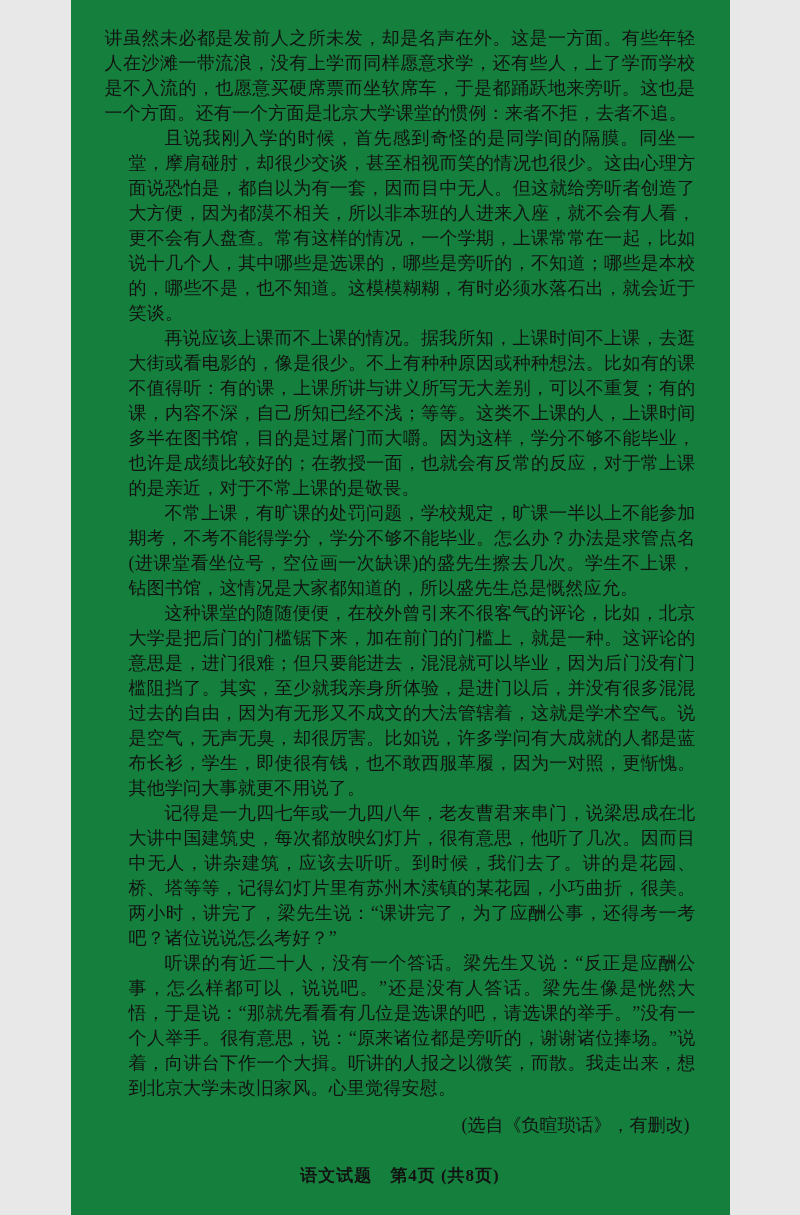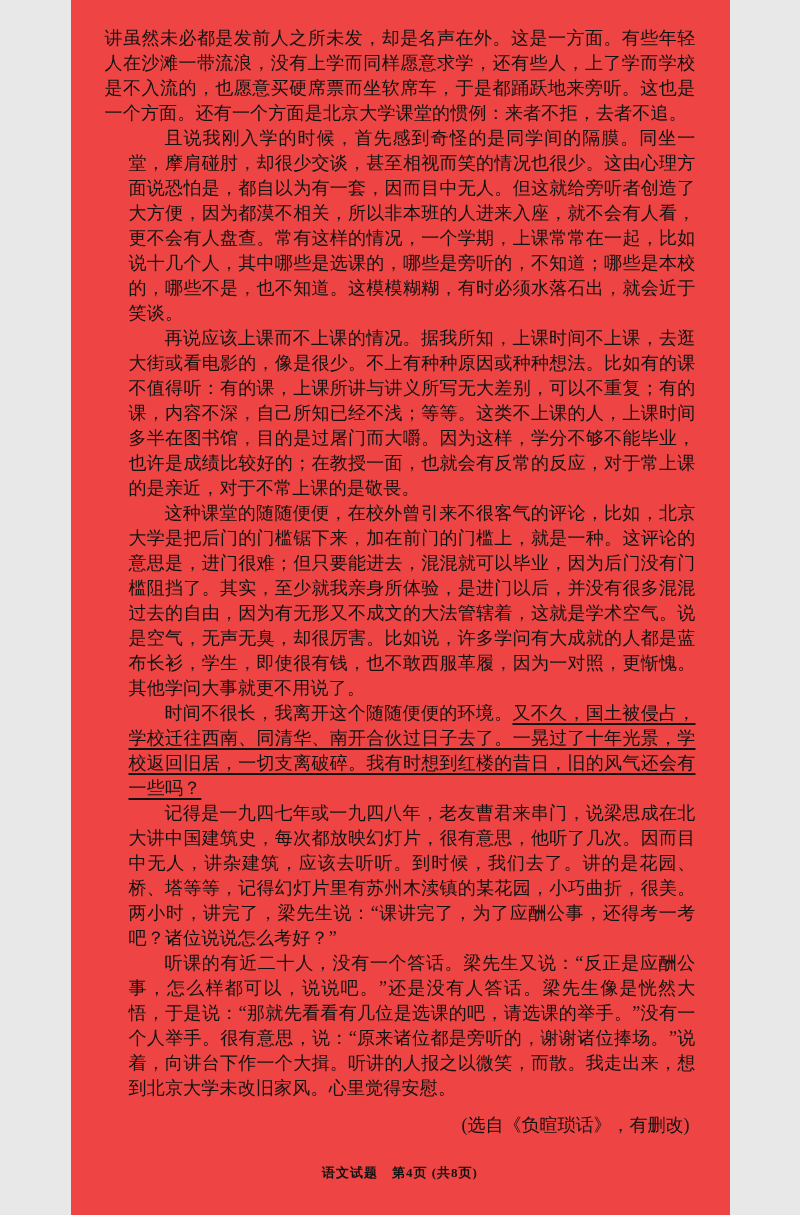--- a/index.html
+++ b/index.html
@@ -5,21 +5,21 @@
   html, body {
     margin: 0;
     padding: 0;
     background: #e8e8e8;
   }
   .page {
     position: relative;
     width: 659px;
     height: 1215px;
     margin: 0 auto;
-    background: #ef4444;
+    background: #15803d;
     box-sizing: border-box;
     padding: 26px 34px 0 34px;
     font-family: "Liberation Serif", "DejaVu Serif", serif;
     color: #121212;
     overflow: hidden;
   }
   .passage p.para {
     margin: 0;
     font-size: 18px;
     line-height: 25px;
@@ -39,33 +39,33 @@
   .attribution {
     margin-top: 12px;
     padding-right: 6px;
     font-size: 18px;
     line-height: 25px;
     text-align: right;
   }
   .footer {
     margin-top: 26px;
     text-align: center;
-    font-size: 13px;
+    font-size: 17px;
     font-weight: bold;
     letter-spacing: 1px;
   }
 </style>
 </head>
 <body>
 
 <div class="page">
   <div class="passage" id="passage">
       <p class="para"><span class="">讲虽然未必都是发前人之所未发，却是名声在外。这是一方面。有些年轻人在沙滩一带流浪，没有上学而同样愿意求学，还有些人，上了学而学校是不入流的，也愿意买硬席票而坐软席车，于是都踊跃地来旁听。这也是一个方面。还有一个方面是北京大学课堂的惯例：来者不拒，去者不追。</span></p>
       <p class="para indent"><span class="">且说我刚入学的时候，首先感到奇怪的是同学间的隔膜。同坐一堂，摩肩碰肘，却很少交谈，甚至相视而笑的情况也很少。这由心理方面说恐怕是，都自以为有一套，因而目中无人。但这就给旁听者创造了大方便，因为都漠不相关，所以非本班的人进来入座，就不会有人看，更不会有人盘查。常有这样的情况，一个学期，上课常常在一起，比如说十几个人，其中哪些是选课的，哪些是旁听的，不知道；哪些是本校的，哪些不是，也不知道。这模模糊糊，有时必须水落石出，就会近于笑谈。</span></p>
       <p class="para indent"><span class="">再说应该上课而不上课的情况。据我所知，上课时间不上课，去逛大街或看电影的，像是很少。不上有种种原因或种种想法。比如有的课不值得听：有的课，上课所讲与讲义所写无大差别，可以不重复；有的课，内容不深，自己所知已经不浅；等等。这类不上课的人，上课时间多半在图书馆，目的是过屠门而大嚼。因为这样，学分不够不能毕业，也许是成绩比较好的；在教授一面，也就会有反常的反应，对于常上课的是亲近，对于不常上课的是敬畏。</span></p>
+      <p class="para indent"><span class="">不常上课，有旷课的处罚问题，学校规定，旷课一半以上不能参加期考，不考不能得学分，学分不够不能毕业。怎么办？办法是求管点名(进课堂看坐位号，空位画一次缺课)的盛先生擦去几次。学生不上课，钻图书馆，这情况是大家都知道的，所以盛先生总是慨然应允。</span></p>
       <p class="para indent"><span class="">这种课堂的随随便便，在校外曾引来不很客气的评论，比如，北京大学是把后门的门槛锯下来，加在前门的门槛上，就是一种。这评论的意思是，进门很难；但只要能进去，混混就可以毕业，因为后门没有门槛阻挡了。其实，至少就我亲身所体验，是进门以后，并没有很多混混过去的自由，因为有无形又不成文的大法管辖着，这就是学术空气。说是空气，无声无臭，却很厉害。比如说，许多学问有大成就的人都是蓝布长衫，学生，即使很有钱，也不敢西服革履，因为一对照，更惭愧。其他学问大事就更不用说了。</span></p>
-      <p class="para indent"><span class="">时间不很长，我离开这个随随便便的环境。</span><span class="underline">又不久，国土被侵占，学校迁往西南、同清华、南开合伙过日子去了。一晃过了十年光景，学校返回旧居，一切支离破碎。我有时想到红楼的昔日，旧的风气还会有一些吗？</span></p>
       <p class="para indent"><span class="">记得是一九四七年或一九四八年，老友曹君来串门，说梁思成在北大讲中国建筑史，每次都放映幻灯片，很有意思，他听了几次。因而目中无人，讲杂建筑，应该去听听。到时候，我们去了。讲的是花园、桥、塔等等，记得幻灯片里有苏州木渎镇的某花园，小巧曲折，很美。两小时，讲完了，梁先生说：“课讲完了，为了应酬公事，还得考一考吧？诸位说说怎么考好？”</span></p>
       <p class="para indent"><span class="">听课的有近二十人，没有一个答话。梁先生又说：“反正是应酬公事，怎么样都可以，说说吧。”还是没有人答话。梁先生像是恍然大悟，于是说：“那就先看看有几位是选课的吧，请选课的举手。”没有一个人举手。很有意思，说：“原来诸位都是旁听的，谢谢诸位捧场。”说着，向讲台下作一个大揖。听讲的人报之以微笑，而散。我走出来，想到北京大学未改旧家风。心里觉得安慰。</span></p>
     </div>
   <div class="attribution">(选自《负暄琐话》，有删改)</div>
   <div class="footer">语文试题　第4页 (共8页)</div>
 </div>
 
 </body></html>

